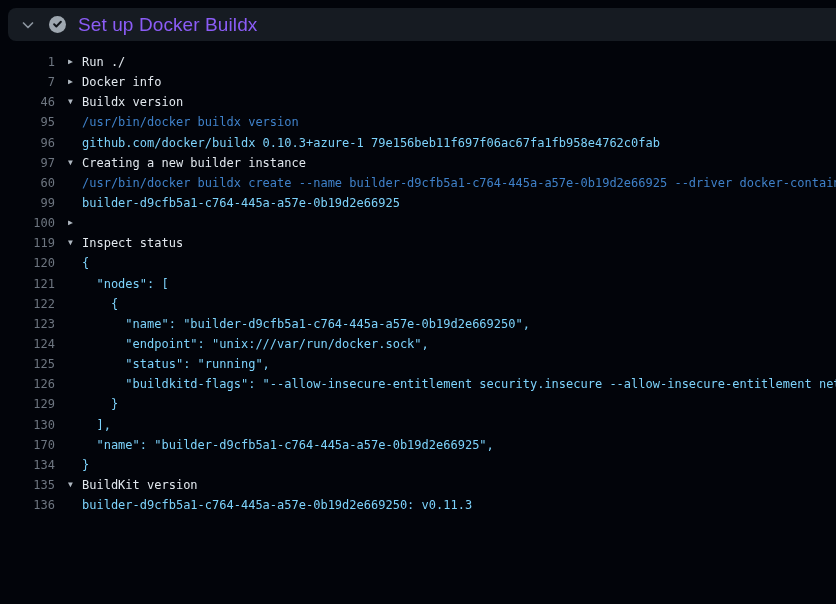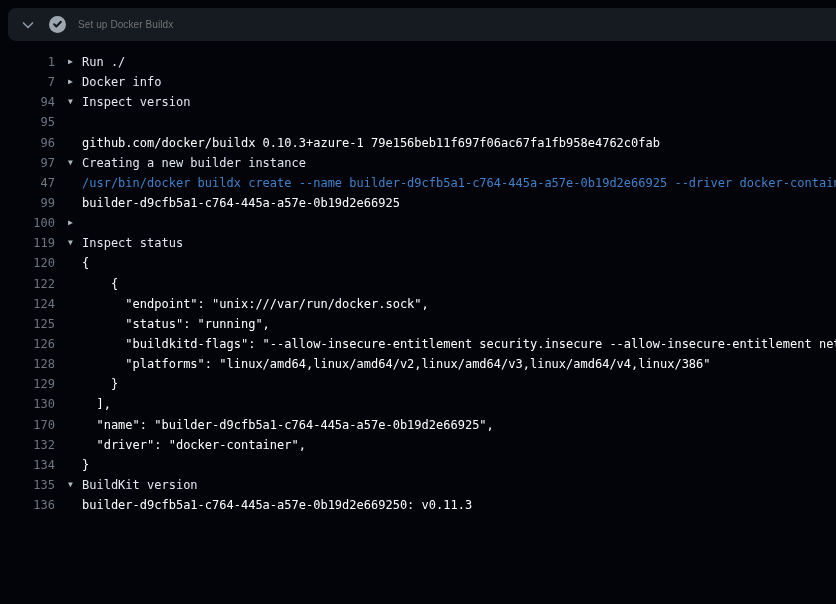--- a/index.html
+++ b/index.html
@@ -25,22 +25,22 @@
     display: flex; align-items: center; justify-content: center;
     background: transparent; border: none; padding: 0;
     cursor: pointer;
   }
   .status-icon {
     margin-left: 9px;
     display: flex; align-items: center;
   }
   .step-title {
     margin-left: 12px;
-    color: #737373;
-    font-size: 10px;
+    color: #8b5cf6;
+    font-size: 19px;
     font-weight: 400;
     letter-spacing: 0.1px;
   }
   .log-area {
     position: absolute;
     left: 0; top: 41px; right: 0; bottom: 0;
     padding-top: 11px;
     font-family: "DejaVu Sans Mono", "Liberation Mono", monospace;
     font-size: 12px;
     overflow: hidden;
@@ -68,21 +68,21 @@
     width: 14px;
     flex: 0 0 14px;
     font-size: 8px;
     color: #afb8c1;
   }
   .ltext { white-space: pre; }
   .row.group_collapsed .ltext,
   .row.group_expanded .ltext { color: #e2e8ee; }
   .row.group_collapsed .lcontent,
   .row.group_expanded .lcontent { cursor: pointer; }
-  .row.output .ltext { color: #ffffff; }
+  .row.output .ltext { color: #7dd3fc; }
   .row.command .ltext { color: #3f81c9; }
 </style>
 </head>
 <body>
 
 <div class="step-header">
   <button class="chev-btn">
     <span style="display:flex;">
       <svg width="16" height="16" viewBox="0 0 16 16">
         <path d="M3.5 6 L8 10.5 L12.5 6" fill="none" stroke="#8b949e" stroke-width="1.7" stroke-linecap="round" stroke-linejoin="round"></path>
@@ -107,46 +107,49 @@
   </div>
 
   <div class="row group_collapsed">
     <a class="lnum">7</a>
     <div class="lcontent">
       <span class="arrow">▶</span><span class="ltext">Docker info</span>
     </div>
   </div>
 
   <div class="row group_expanded">
-    <a class="lnum">94</a>
-    <div class="lcontent">
-      <span class="arrow">▼</span><span class="ltext">Inspect version</span>
+    <a class="lnum">46</a>
+    <div class="lcontent">
+      <span class="arrow">▼</span><span class="ltext">Buildx version</span>
     </div>
   </div>
 
   <div class="row command">
     <a class="lnum">95</a>
+    <div class="lcontent">
+      <span class="arrow"></span><span class="ltext">/usr/bin/docker buildx version</span>
+    </div>
   </div>
 
   <div class="row output">
     <a class="lnum">96</a>
     <div class="lcontent">
       <span class="arrow"></span><span class="ltext">github.com/docker/buildx 0.10.3+azure-1 79e156beb11f697f06ac67fa1fb958e4762c0fab</span>
     </div>
   </div>
 
   <div class="row group_expanded">
     <a class="lnum">97</a>
     <div class="lcontent">
       <span class="arrow">▼</span><span class="ltext">Creating a new builder instance</span>
     </div>
   </div>
 
   <div class="row command">
-    <a class="lnum">47</a>
+    <a class="lnum">60</a>
     <div class="lcontent">
       <span class="arrow"></span><span class="ltext">/usr/bin/docker buildx create --name builder-d9cfb5a1-c764-445a-a57e-0b19d2e66925 --driver docker-container</span>
     </div>
   </div>
 
   <div class="row output">
     <a class="lnum">99</a>
     <div class="lcontent">
       <span class="arrow"></span><span class="ltext">builder-d9cfb5a1-c764-445a-a57e-0b19d2e66925</span>
     </div>
@@ -166,28 +169,40 @@
     </div>
   </div>
 
   <div class="row output">
     <a class="lnum">120</a>
     <div class="lcontent">
       <span class="arrow"></span><span class="ltext">{</span>
     </div>
   </div>
 
+  <div class="row output">
+    <a class="lnum">121</a>
+    <div class="lcontent">
+      <span class="arrow"></span><span class="ltext">  "nodes": [</span>
+    </div>
+  </div>
 
   <div class="row output">
     <a class="lnum">122</a>
     <div class="lcontent">
       <span class="arrow"></span><span class="ltext">    {</span>
     </div>
   </div>
 
+  <div class="row output">
+    <a class="lnum">123</a>
+    <div class="lcontent">
+      <span class="arrow"></span><span class="ltext">      "name": "builder-d9cfb5a1-c764-445a-a57e-0b19d2e669250",</span>
+    </div>
+  </div>
 
   <div class="row output">
     <a class="lnum">124</a>
     <div class="lcontent">
       <span class="arrow"></span><span class="ltext">      "endpoint": "unix:///var/run/docker.sock",</span>
     </div>
   </div>
 
   <div class="row output">
     <a class="lnum">125</a>
@@ -197,26 +212,20 @@
   </div>
 
   <div class="row output">
     <a class="lnum">126</a>
     <div class="lcontent">
       <span class="arrow"></span><span class="ltext">      "buildkitd-flags": "--allow-insecure-entitlement security.insecure --allow-insecure-entitlement network.host",</span>
     </div>
   </div>
 
 
-  <div class="row output">
-    <a class="lnum">128</a>
-    <div class="lcontent">
-      <span class="arrow"></span><span class="ltext">      "platforms": "linux/amd64,linux/amd64/v2,linux/amd64/v3,linux/amd64/v4,linux/386"</span>
-    </div>
-  </div>
 
   <div class="row output">
     <a class="lnum">129</a>
     <div class="lcontent">
       <span class="arrow"></span><span class="ltext">    }</span>
     </div>
   </div>
 
   <div class="row output">
     <a class="lnum">130</a>
@@ -225,26 +234,20 @@
     </div>
   </div>
 
   <div class="row output">
     <a class="lnum">170</a>
     <div class="lcontent">
       <span class="arrow"></span><span class="ltext">  "name": "builder-d9cfb5a1-c764-445a-a57e-0b19d2e66925",</span>
     </div>
   </div>
 
-  <div class="row output">
-    <a class="lnum">132</a>
-    <div class="lcontent">
-      <span class="arrow"></span><span class="ltext">  "driver": "docker-container",</span>
-    </div>
-  </div>
 
 
   <div class="row output">
     <a class="lnum">134</a>
     <div class="lcontent">
       <span class="arrow"></span><span class="ltext">}</span>
     </div>
   </div>
 
   <div class="row group_expanded">

